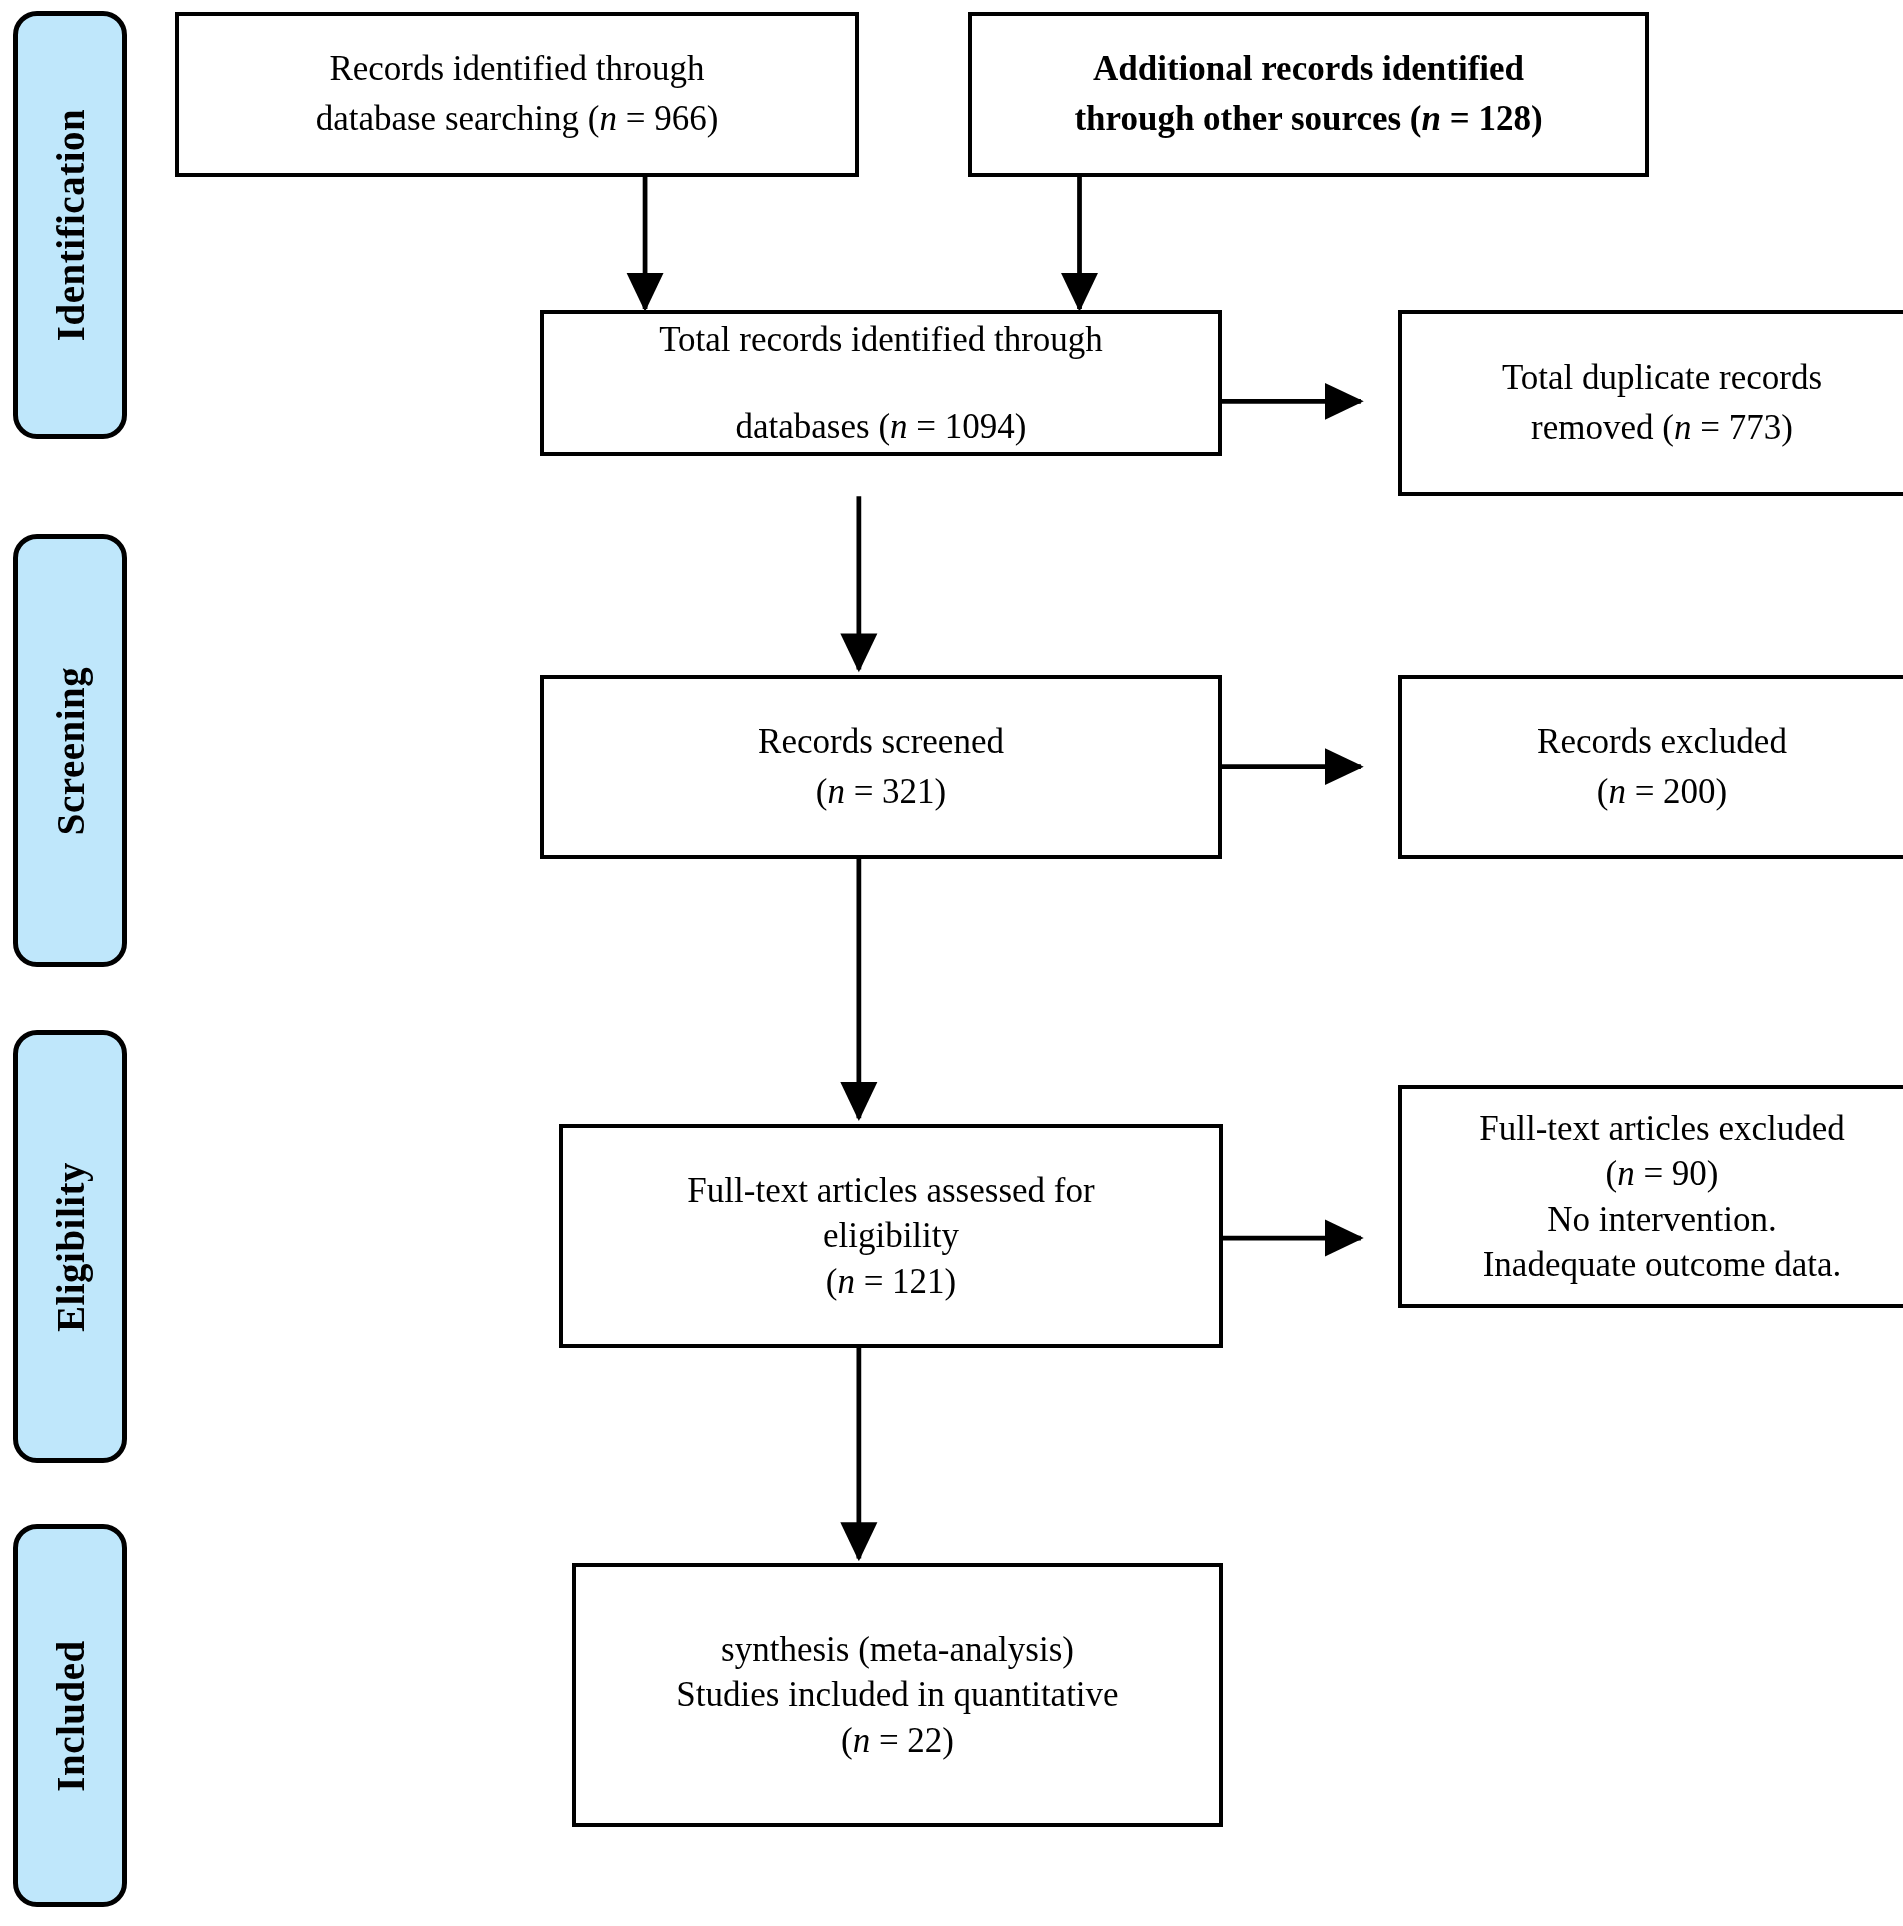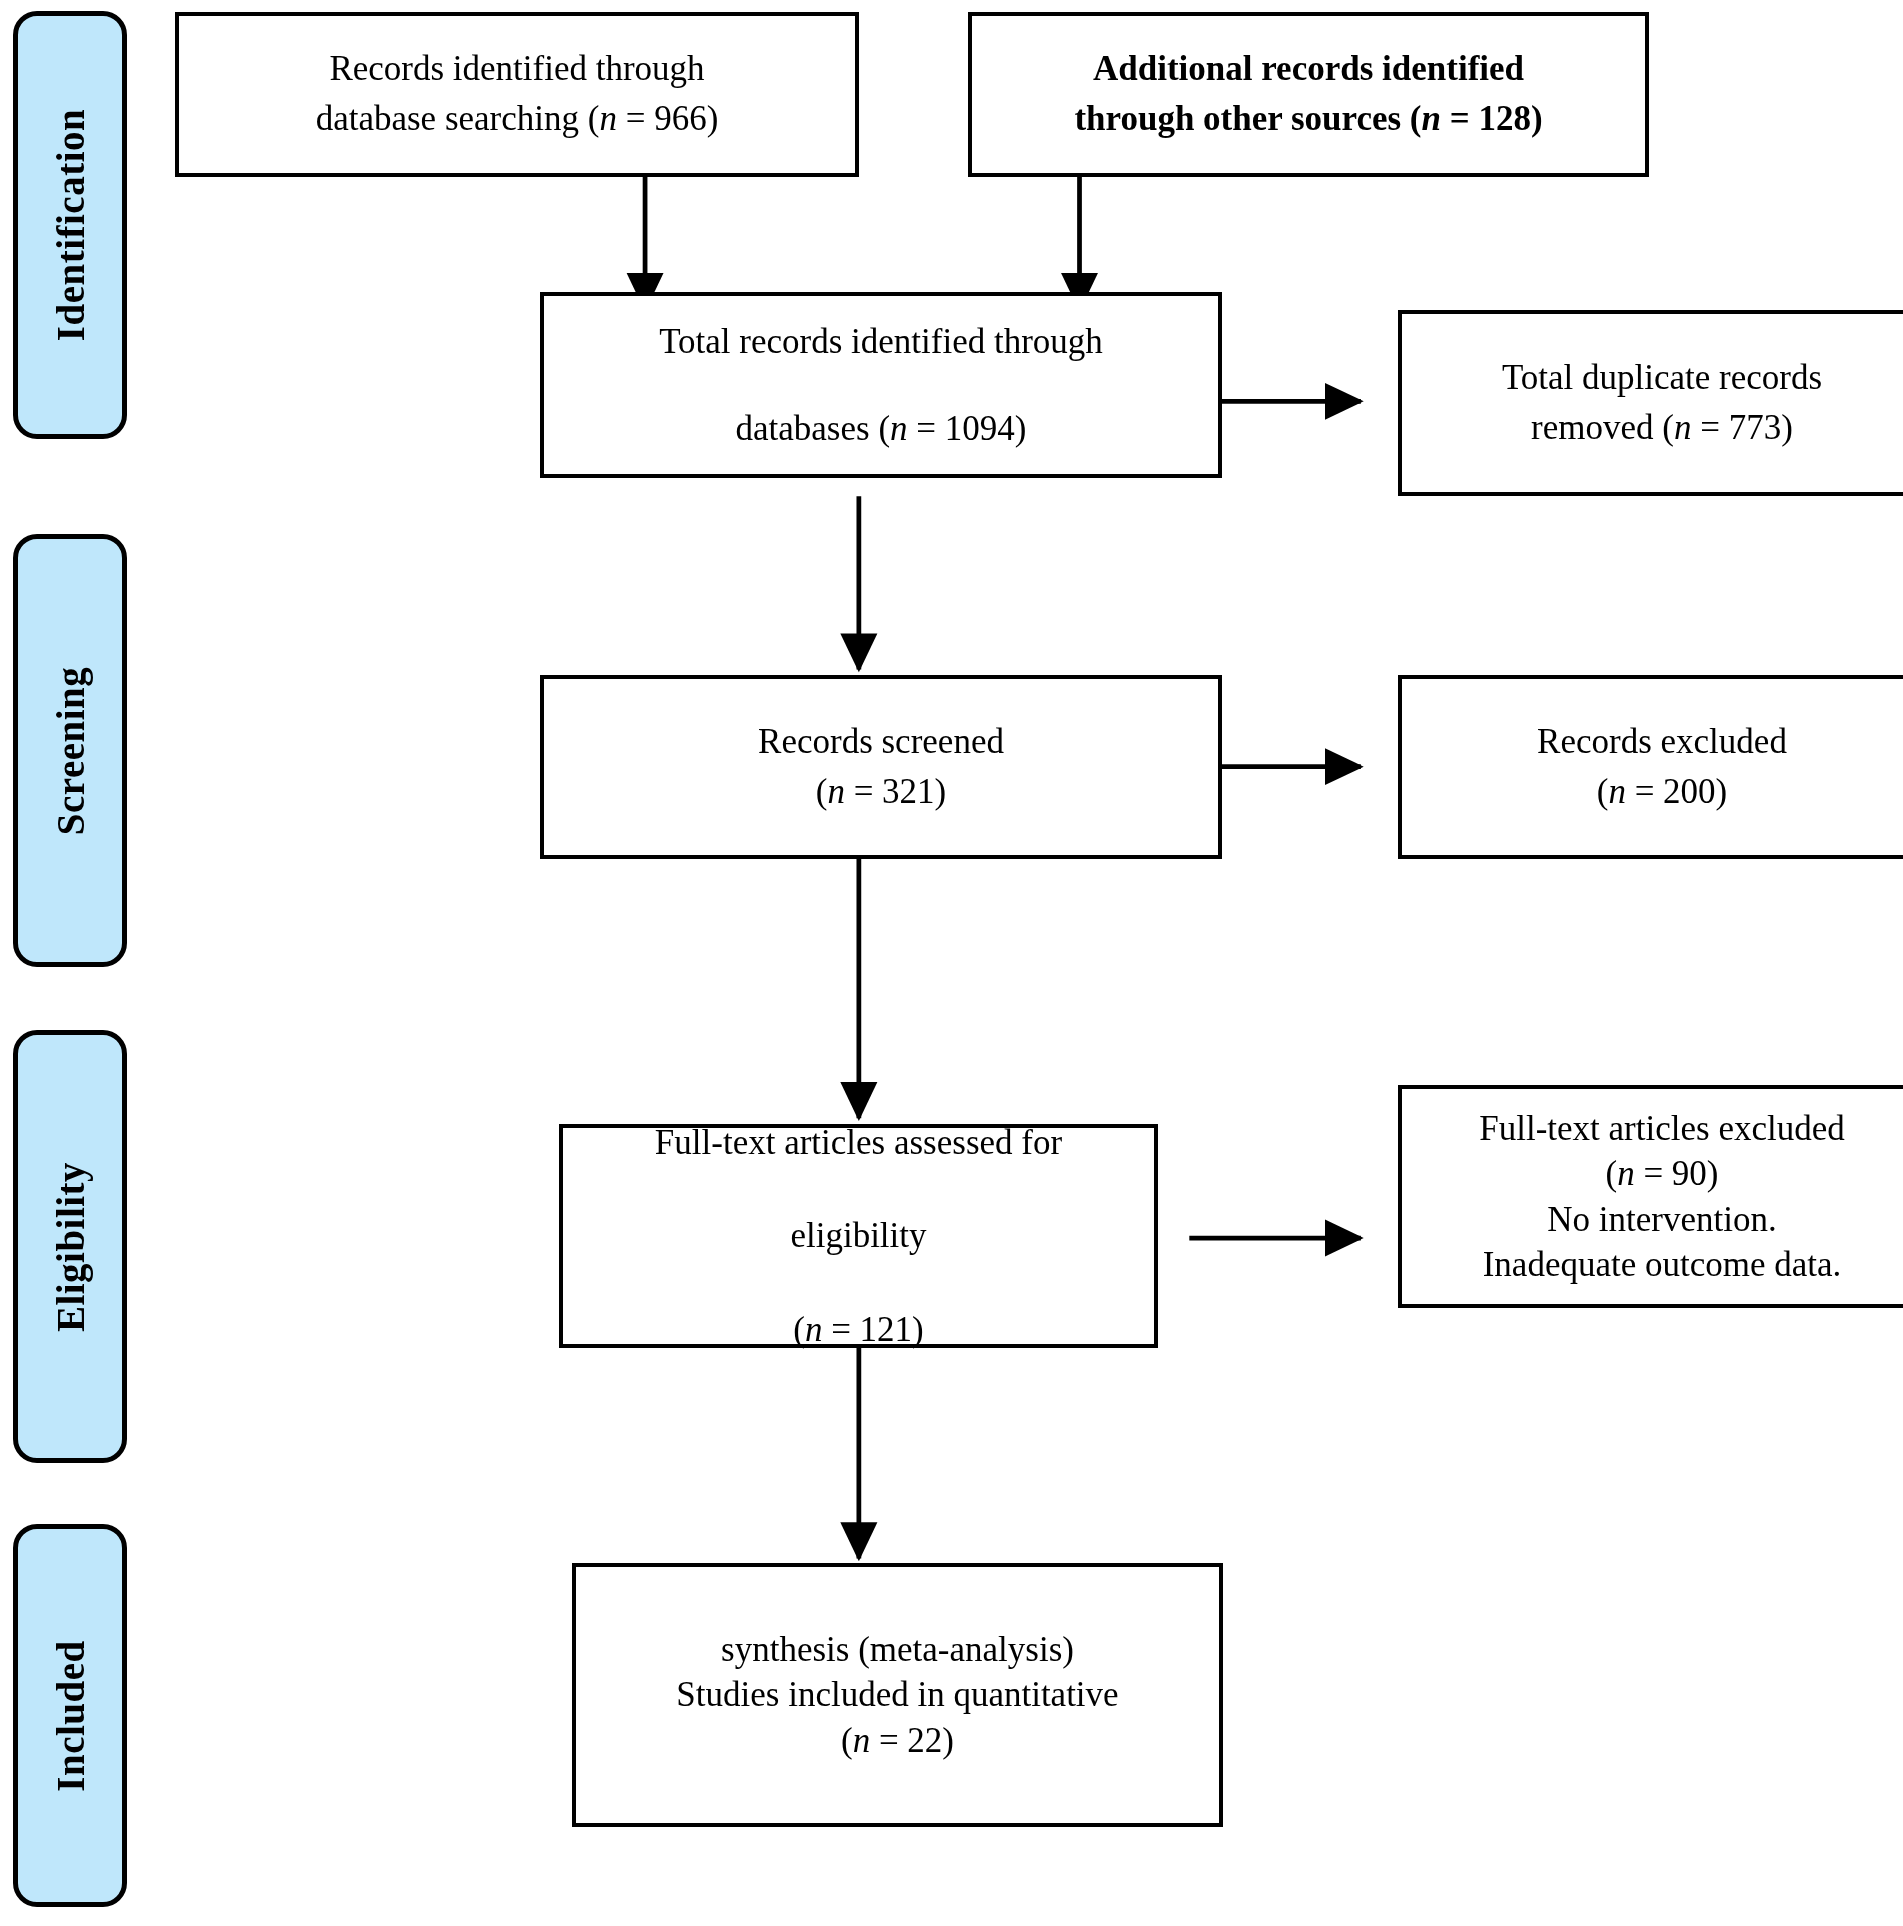--- a/index.html
+++ b/index.html
@@ -102,41 +102,41 @@
   <div class="fbox" style="left:143px;top:11.6px;width:684px;height:165px;">
     <span class="line">Records identified through</span>
     <span class="line"><span>database searching (</span><span class="ital">n</span><span> = 966)</span></span>
   </div>
 
   <div class="fbox" style="left:936px;top:11.6px;width:681px;height:165px;font-weight:bold;">
     <span class="line">Additional records identified</span>
     <span class="line"><span>through other sources (</span><span class="ital">n</span><span> = 128)</span></span>
   </div>
 
-  <div class="fbox" style="left:508px;top:292px;width:682px;height:186px;gap:37px;">
+  <div class="fbox" style="left:508px;top:310px;width:682px;height:146px;gap:37px;">
     <span class="line">Total records identified through</span>
     <span class="line"><span>databases (</span><span class="ital">n</span><span> = 1094)</span></span>
   </div>
 
   <div class="fbox" style="left:1366px;top:310px;width:528px;height:186px;">
     <span class="line">Total duplicate records</span>
     <span class="line"><span>removed (</span><span class="ital">n</span><span> = 773)</span></span>
   </div>
 
   <div class="fbox" style="left:508px;top:675px;width:682px;height:184px;">
     <span class="line">Records screened</span>
     <span class="line"><span>(</span><span class="ital">n</span><span> = 321)</span></span>
   </div>
 
   <div class="fbox" style="left:1366px;top:675px;width:528px;height:184px;">
     <span class="line">Records excluded</span>
     <span class="line"><span>(</span><span class="ital">n</span><span> = 200)</span></span>
   </div>
 
-  <div class="fbox tight" style="left:527px;top:1124px;width:599px;height:224px;gap:48px;">
+  <div class="fbox tight" style="left:527px;top:1124px;width:664px;height:224px;">
     <span class="line">Full-text articles assessed for</span>
     <span class="line">eligibility</span>
     <span class="line"><span>(</span><span class="ital">n</span><span> = 121)</span></span>
   </div>
 
   <div class="fbox tight" style="left:1366px;top:1085px;width:528px;height:223px;">
     <span class="line">Full-text articles excluded</span>
     <span class="line"><span>(</span><span class="ital">n</span><span> = 90)</span></span>
     <span class="line">No intervention.</span>
     <span class="line">Inadequate outcome data.</span>

